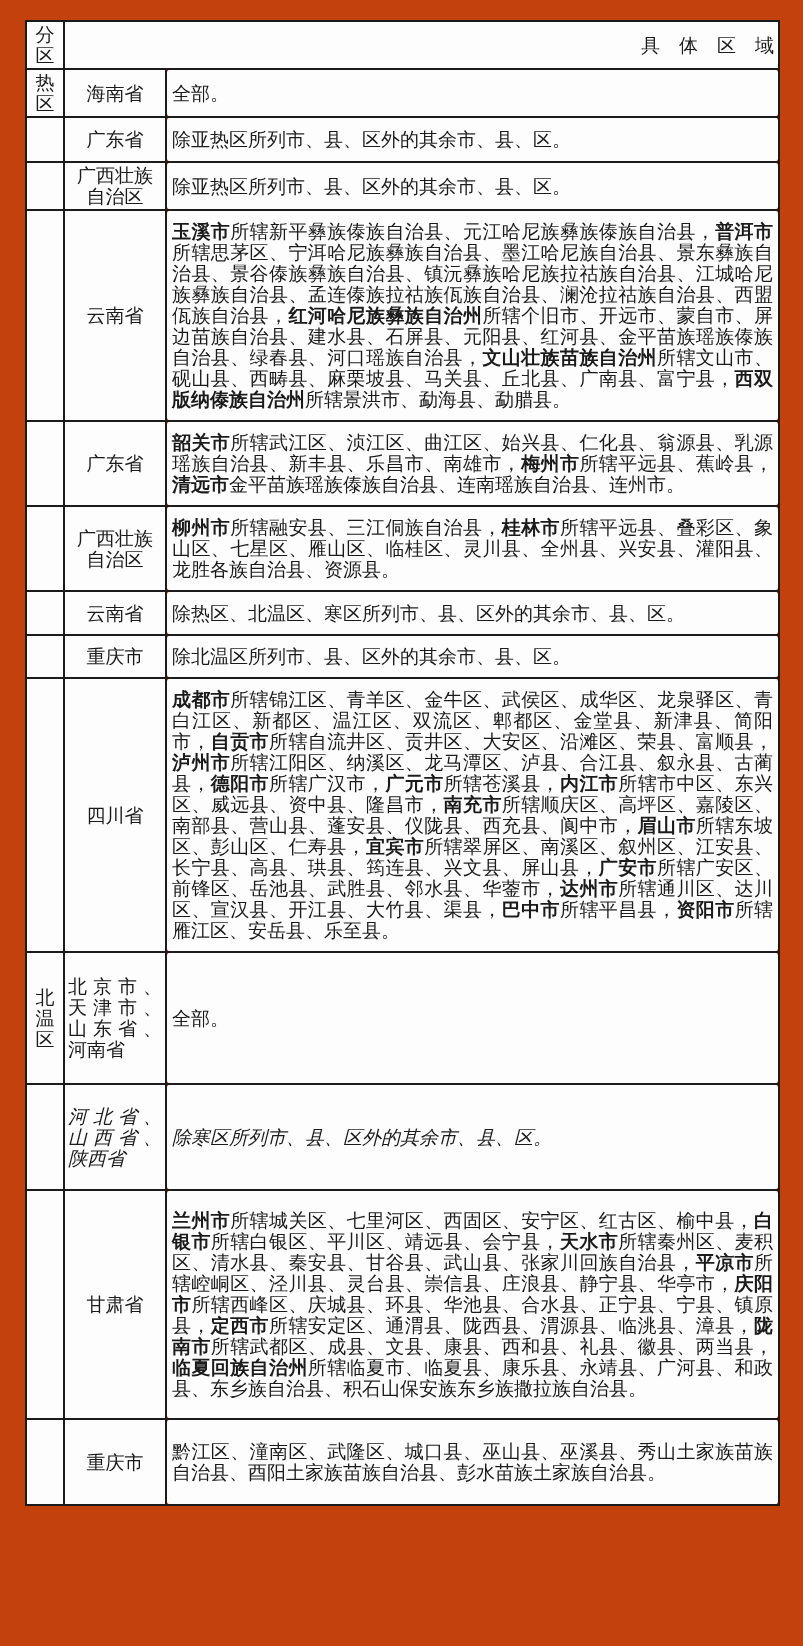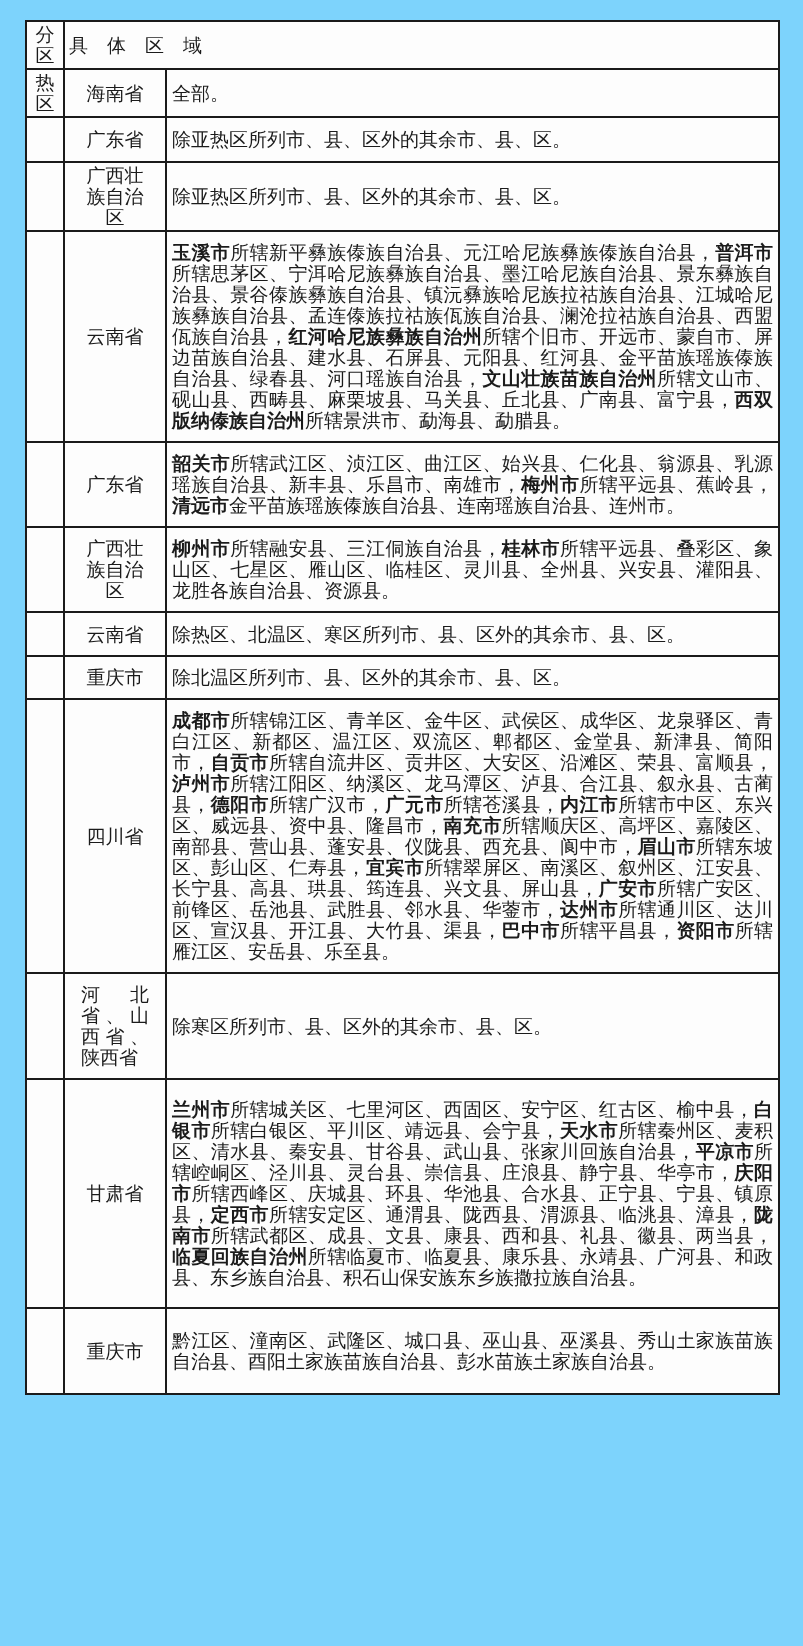--- a/index.html
+++ b/index.html
@@ -1,40 +1,40 @@
 <!DOCTYPE html>
 <html><head>
 <meta charset="utf-8">
 <style>
   html,body{margin:0;padding:0;background:#ffffff;}
   body{font-family:"Liberation Sans","DejaVu Sans",sans-serif;}
   .screen{
     width:803px;height:1646px;overflow:hidden;position:relative;
-    background:#7dd3fc;
+    background:#c2410c;
   }
   table.zone-table{
     position:absolute;left:25px;top:20px;width:755px;
     border-collapse:collapse;table-layout:fixed;
     color:#1b1b1b;font-size:19px;line-height:21px;
   }
   col.c1{width:38px;}
   col.c2{width:102px;}
   th,td{
     border:2px solid #1b1b1b;
     vertical-align:middle;
     font-weight:normal;
     overflow:hidden;
     background:#fdfdfd;
   }
   th.zone-head{text-align:center;padding:2px 7px;}
-  th.region-head{text-align:left;padding:2px 4px;}
+  th.region-head{text-align:right;padding:2px 4px;}
   td.zone-cell{text-align:center;padding:2px 4px;}
-  td.province-cell{text-align:center;padding:2px 16px;}
+  td.province-cell{text-align:center;padding:2px 3px;}
   td.province-cell.justify{text-align:justify;}
-  td.content-cell{text-align:justify;padding:10px 5px;}
+  td.content-cell{text-align:justify;padding:10px 5px;border-radius:6px;}
   td b, th b{font-weight:bold;}
 </style>
 </head>
 <body>
 
 <div class="screen">
   <table class="zone-table">
     <colgroup>
       <col class="c1">
         <col class="c2">
@@ -85,21 +85,26 @@
         <tr style="height: 42px;">
           <td class="zone-cell"></td>
           <td class="province-cell">重庆市</td>
           <td class="content-cell"><span>除北温区所列市、县、区外的其余市、县、区。</span></td>
         </tr>
         <tr style="height: 246px;">
           <td class="zone-cell"></td>
           <td class="province-cell">四川省</td>
           <td class="content-cell"><b>成都市</b><span>所辖锦江区、青羊区、金牛区、武侯区、成华区、龙泉驿区、青白江区、新都区、温江区、双流区、郫都区、金堂县、新津县、简阳市，</span><b>自贡市</b><span>所辖自流井区、贡井区、大安区、沿滩区、荣县、富顺县，</span><b>泸州市</b><span>所辖江阳区、纳溪区、龙马潭区、泸县、合江县、叙永县、古蔺县，</span><b>德阳市</b><span>所辖广汉市，</span><b>广元市</b><span>所辖苍溪县，</span><b>内江市</b><span>所辖市中区、东兴区、威远县、资中县、隆昌市，</span><b>南充市</b><span>所辖顺庆区、高坪区、嘉陵区、南部县、营山县、蓬安县、仪陇县、西充县、阆中市，</span><b>眉山市</b><span>所辖东坡区、彭山区、仁寿县，</span><b>宜宾市</b><span>所辖翠屏区、南溪区、叙州区、江安县、长宁县、高县、珙县、筠连县、兴文县、屏山县，</span><b>广安市</b><span>所辖广安区、前锋区、岳池县、武胜县、邻水县、华蓥市，</span><b>达州市</b><span>所辖通川区、达川区、宣汉县、开江县、大竹县、渠县，</span><b>巴中市</b><span>所辖平昌县，</span><b>资阳市</b><span>所辖雁江区、安岳县、乐至县。</span></td>
         </tr>
-        <tr style="height: 106px;">
+        <tr style="height: 132px;">
+          <td class="zone-cell">北温区</td>
+          <td class="province-cell justify">北京市、天津市、山东省、河南省</td>
+          <td class="content-cell"><span>全部。</span></td>
+        </tr>
+        <tr style="height: 106px; font-style: italic;">
           <td class="zone-cell"></td>
           <td class="province-cell justify">河北省、山西省、陕西省</td>
           <td class="content-cell"><span>除寒区所列市、县、区外的其余市、县、区。</span></td>
         </tr>
         <tr style="height: 229px;">
           <td class="zone-cell"></td>
           <td class="province-cell">甘肃省</td>
           <td class="content-cell"><b>兰州市</b><span>所辖城关区、七里河区、西固区、安宁区、红古区、榆中县，</span><b>白银市</b><span>所辖白银区、平川区、靖远县、会宁县，</span><b>天水市</b><span>所辖秦州区、麦积区、清水县、秦安县、甘谷县、武山县、张家川回族自治县，</span><b>平凉市</b><span>所辖崆峒区、泾川县、灵台县、崇信县、庄浪县、静宁县、华亭市，</span><b>庆阳市</b><span>所辖西峰区、庆城县、环县、华池县、合水县、正宁县、宁县、镇原县，</span><b>定西市</b><span>所辖安定区、通渭县、陇西县、渭源县、临洮县、漳县，</span><b>陇南市</b><span>所辖武都区、成县、文县、康县、西和县、礼县、徽县、两当县，</span><b>临夏回族自治州</b><span>所辖临夏市、临夏县、康乐县、永靖县、广河县、和政县、东乡族自治县、积石山保安族东乡族撒拉族自治县。</span></td>
         </tr>
         <tr style="height: 86px;">

